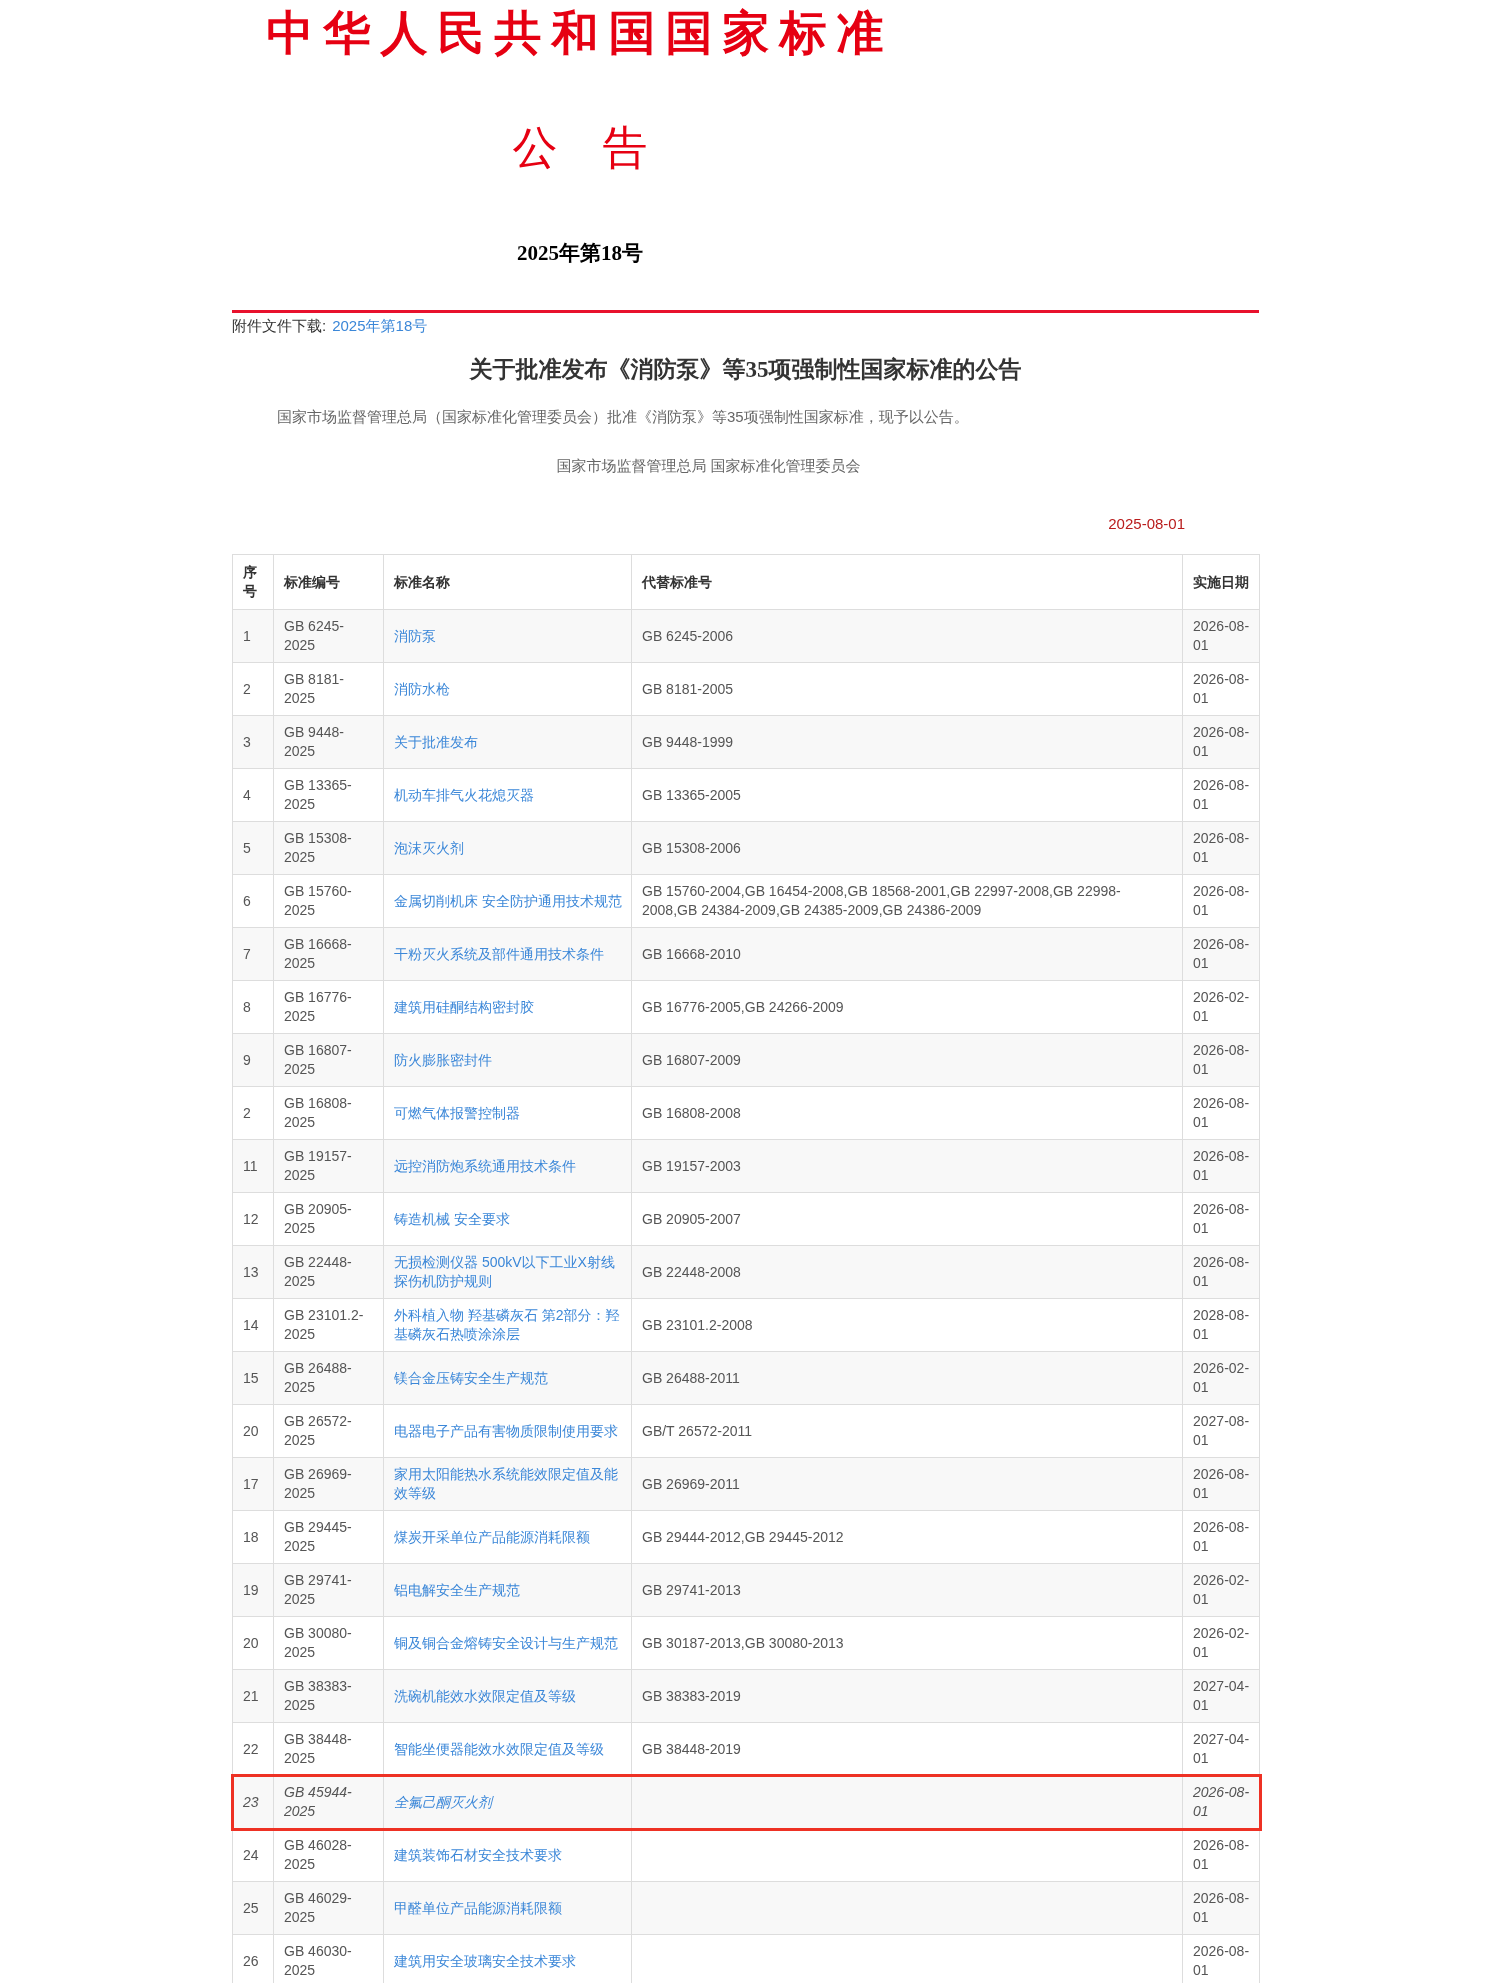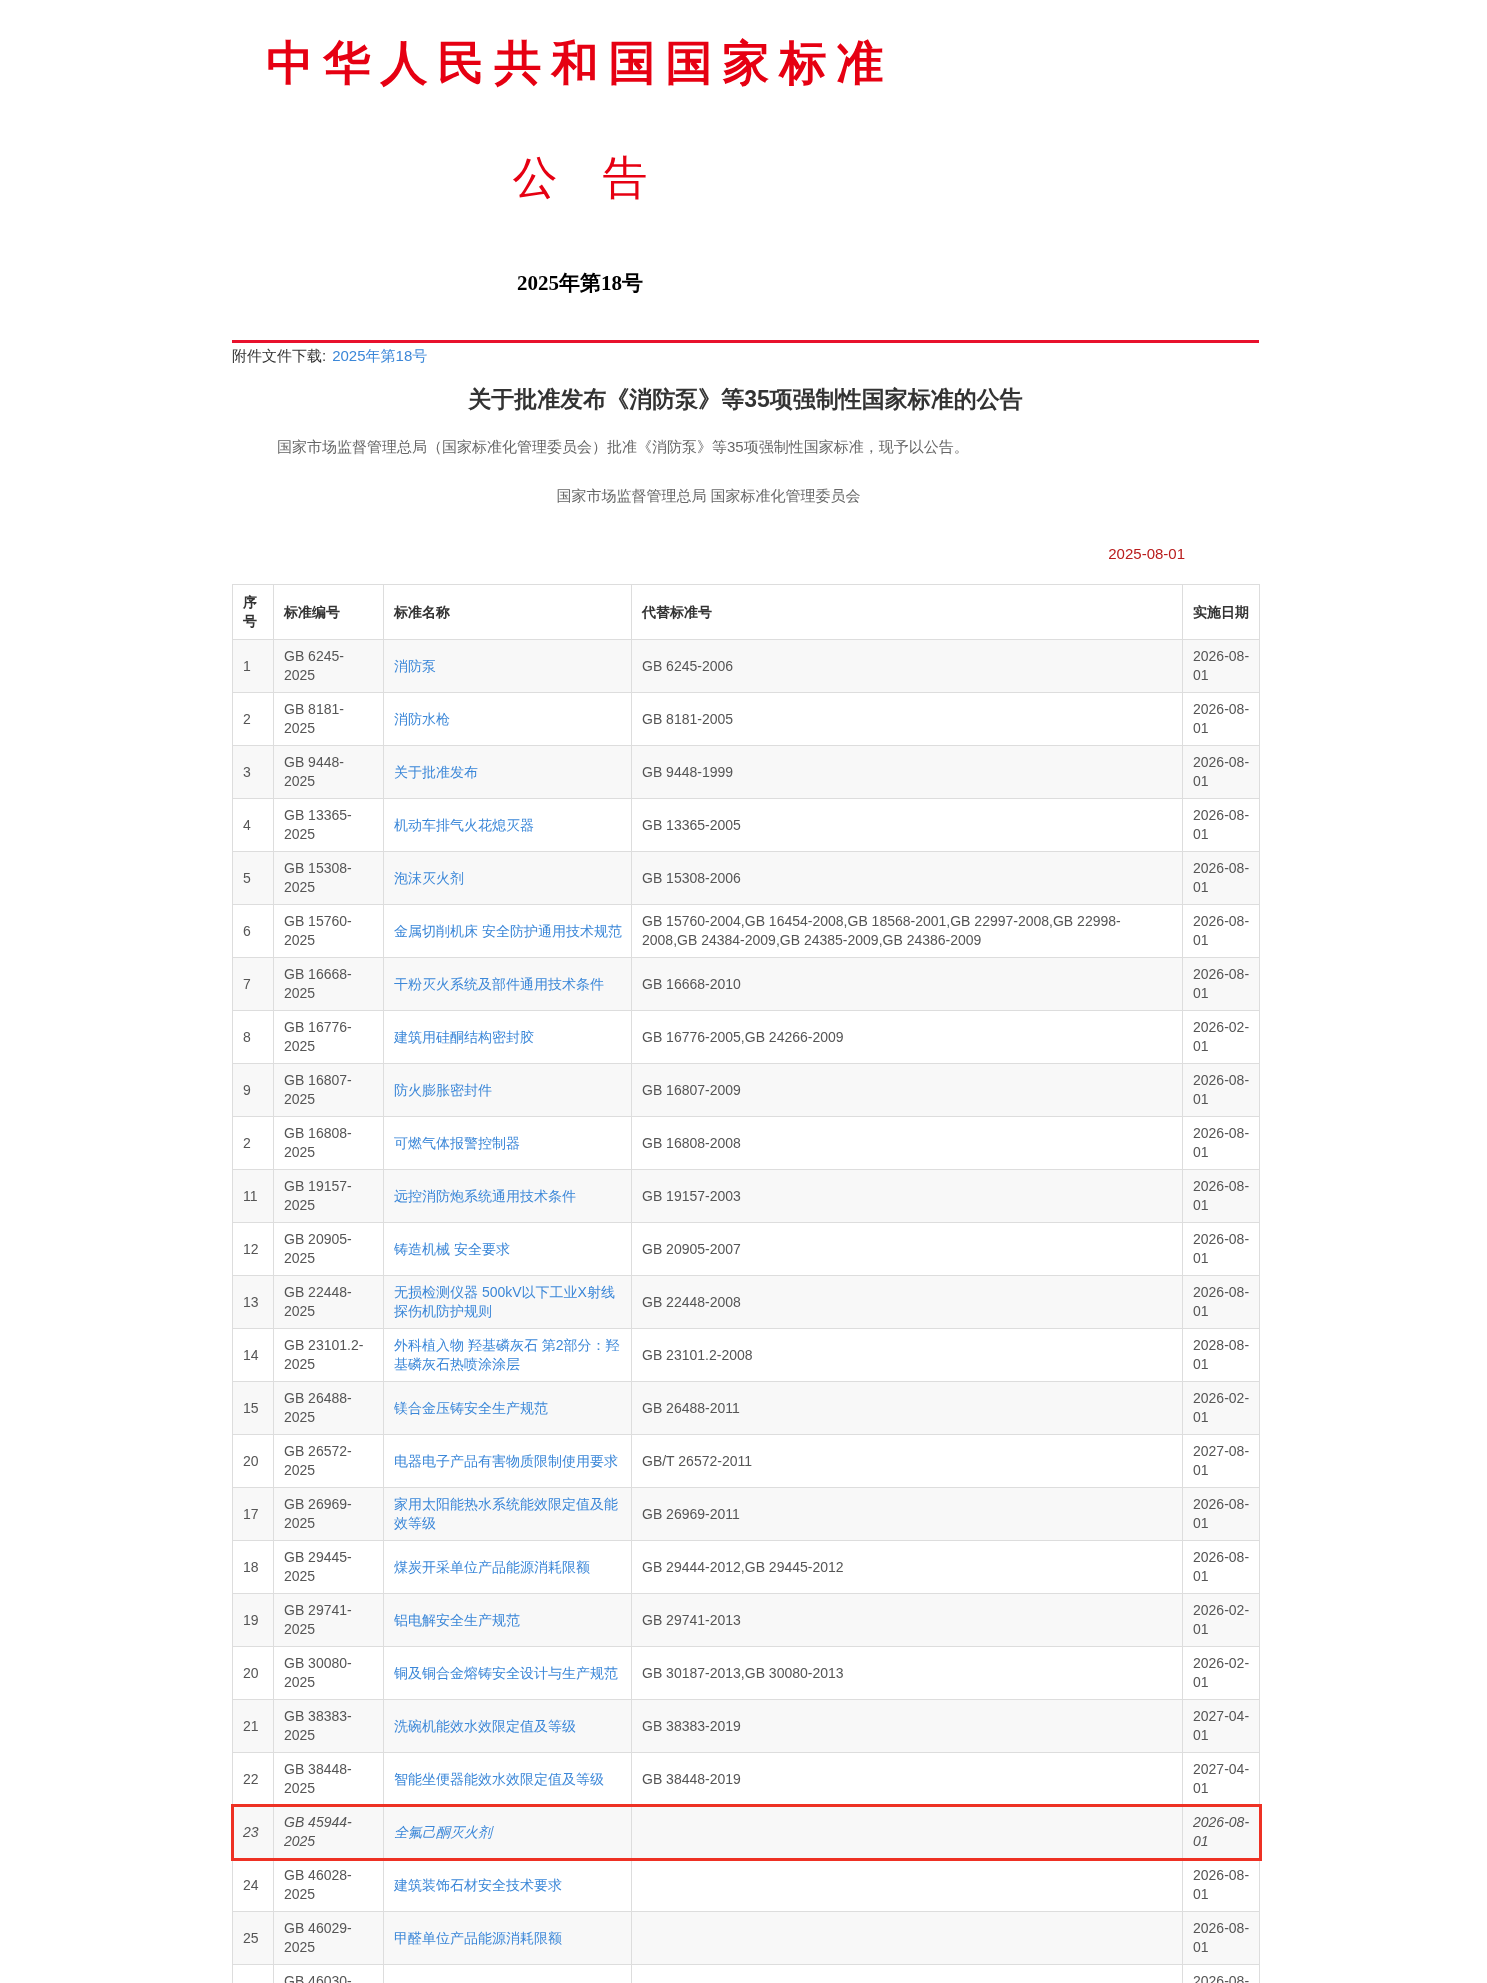--- a/index.html
+++ b/index.html
@@ -14,36 +14,36 @@
   html,body{margin:0;padding:0;}
   body{
     width:1487px;min-height:1983px;background:#ffffff;
     font-family:"Liberation Sans","DejaVu Sans",sans-serif;color:#333;
     position:relative;overflow:hidden;
   }
   .header-block{width:1080px;margin:0 0 0 40px;text-align:center;}
   .main-title{
     font-family:"Liberation Serif","DejaVu Serif",serif;
     color:var(--accent-red);font-size:47px;line-height:1;font-weight:bold;
-    letter-spacing:10px;padding-top:40px;white-space:nowrap;
+    letter-spacing:10px;padding-top:10px;white-space:nowrap;
   }
   .sub-title{
     font-family:"Liberation Serif","DejaVu Serif",serif;
     color:var(--accent-red);font-size:45px;line-height:1;font-weight:normal;
     margin-top:69px;
   }
   .issue-no{
     font-family:"Liberation Serif","DejaVu Serif",serif;
     color:#000;font-size:21px;line-height:1;font-weight:bold;margin-top:72px;
   }
   .content-col{width:1027px;margin-left:232px;}
   .red-rule{height:3px;background:var(--rule-red);margin-top:46px;}
   .attach-row{margin-top:5px;font-size:15px;color:#333;line-height:16px;}
   .attach-row .link{color:var(--link-blue);cursor:pointer;margin-left:6px;}
-  .ann-title{margin-top:23px;font-size:23px;font-weight:bold;color:#333;text-align:center;line-height:1.1;}
+  .ann-title{margin-top:23px;font-size:23px;font-weight:bold;color:#333;text-align:center;line-height:1.1;font-family:Liberation Serif, serif;}
   .ann-body{margin-top:25px;font-size:15px;color:#666;line-height:20px;text-indent:3em;width:780px;}
   .ann-sign{margin-top:29px;font-size:15px;color:#666;text-align:center;padding-right:74px;line-height:20px;}
   .ann-date{margin-top:39px;font-size:15px;color:#b91c1c;text-align:right;padding-right:74px;line-height:18px;}
   table.std{border-collapse:collapse;margin-top:21px;width:1027px;table-layout:fixed;}
   table.std th,table.std td{
     border:1px solid var(--border-gray);
     font-size:14px;line-height:19px;vertical-align:middle;
     text-align:left;word-wrap:break-word;
   }
   table.std th{color:#333;font-weight:bold;padding:8px 10px;background:#fff;}

